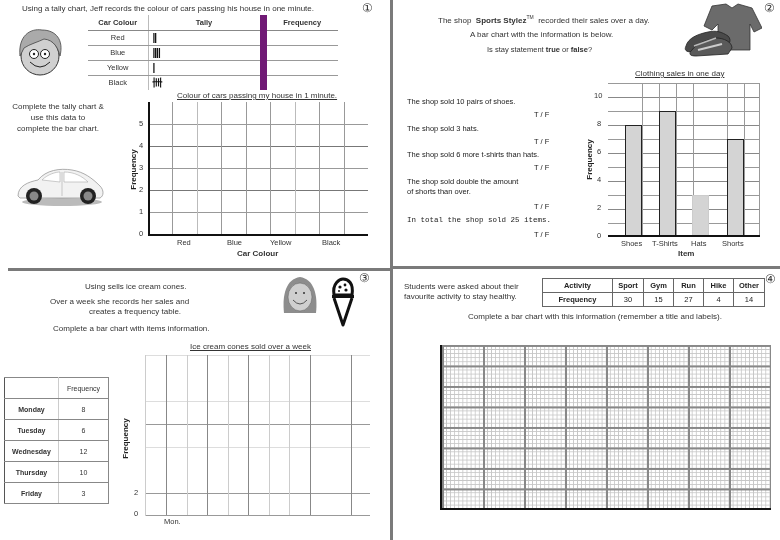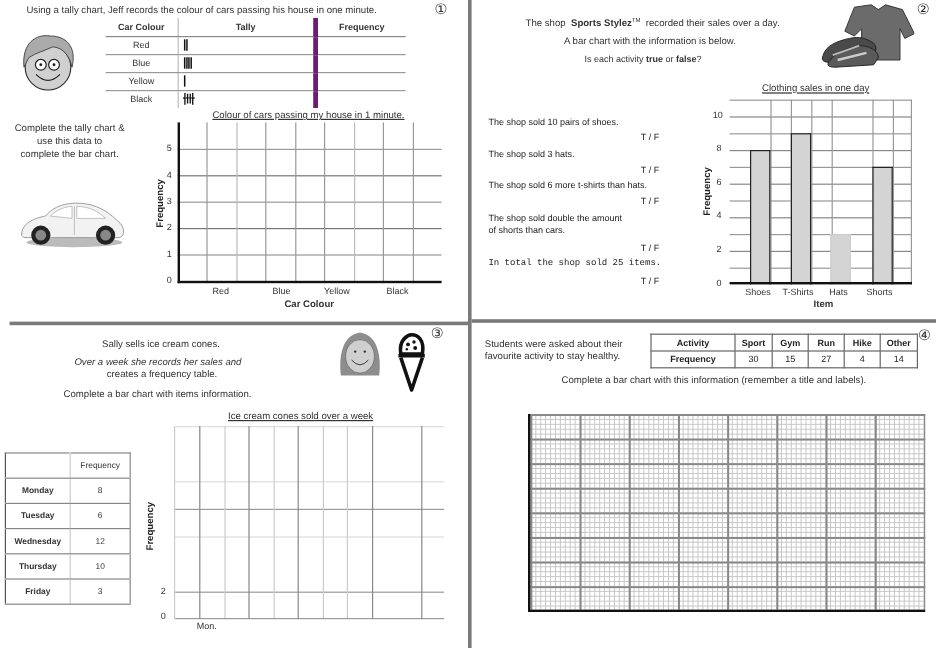--- a/index.html
+++ b/index.html
@@ -16,21 +16,21 @@
   .vdiv { position: absolute; left: 390px; top: 0; width: 3px; height: 540px; background: #7a7a7a; }
   .hdiv-left { position: absolute; left: 8px; top: 268px; width: 382px; height: 3px; background: #7a7a7a; }
   .hdiv-right { position: absolute; left: 393px; top: 266px; width: 387px; height: 3px; background: #7a7a7a; }
 
   
   table.tally { border-collapse: collapse; font-size: 7.5px; }
   table.tally th, table.tally td { height: 15px; padding: 0 4px; color: #333; }
   table.tally th { font-weight: bold; border-bottom: 1px solid #888; }
   table.tally td { border-bottom: 1px solid #999; }
   table.tally .c1 { width: 60px; text-align: center; border-right: 1px solid #bbb; }
-  table.tally .c2 { width: 115px; border-right: 4px solid #701a75; margin-top: 44px; }
+  table.tally .c2 { width: 115px; border-right: 7px solid #701a75; margin-top: 44px; }
   table.tally .c3 { width: 75px; text-align: center; }
   table.tally th.c2 { text-align: center; }
   .tallymarks { font-weight: bold; font-size: 10px; letter-spacing: -1px; color: #111; }
 
   
   .grid { position: absolute; }
   .hline { position: absolute; left: 0; right: 0; height: 1px; background: #999; }
   .vline { position: absolute; top: 0; bottom: 0; width: 1px; background: #999; }
   .axis-x { position: absolute; left: 0; right: 0; bottom: 0; height: 2px; background: #111; }
   .axis-y { position: absolute; left: 0; top: 0; bottom: 0; width: 2px; background: #111; }
@@ -166,21 +166,21 @@
 
 <section>
   <div class="abs num-marker" style="left:764px;top:1px;">②</div>
   <div class="abs txt" style="left:438px;top:14px;">
     <span>The shop</span>
     &nbsp;<span class="bold">Sports Stylez</span><sup style="font-size:5px">TM</sup>&nbsp;
     <span>recorded their sales over a day.</span>
   </div>
   <div class="abs txt" style="left:470px;top:30px;">A bar chart with the information is below.</div>
   <div class="abs txt" style="left:487px;top:45px;font-size:7.5px;">
-    <span>Is each activity</span>
+    <span>Is stay statement</span>
     <span class="bold">true</span>
     <span>or</span>
     <span class="bold">false</span><span>?</span>
   </div>
 
   <svg class="abs" style="left:682px;top:2px;" width="80" height="60" viewBox="0 0 80 60">
     <path d="M30,4 L44,2 L50,6 L56,2 L70,6 L80,26 L72,30 L68,22 L68,48 L36,48 L36,22 L30,28 L22,24 Z" fill="#6b6b6b" stroke="#333" stroke-width="0.8"></path>
     <path d="M4,44 C6,36 16,32 26,30 C34,28 40,30 46,34 C50,38 48,44 40,46 L10,50 C4,50 2,48 4,44 Z" fill="#4a4a4a" stroke="#222" stroke-width="0.8"></path>
     <path d="M10,48 C14,42 24,38 34,36 C42,36 50,40 50,46 L46,52 L14,54 C8,54 6,52 10,48 Z" fill="#5a5a5a" stroke="#222" stroke-width="0.8"></path>
     <path d="M16,48 L40,42" stroke="#ccc" stroke-width="2"></path>
@@ -188,21 +188,21 @@
   </svg>
 
   <div class="abs" style="left:407px;top:97px;width:160px;font-size:7.5px;color:#222;">
     <div class="abs" style="top:0;">The shop sold 10 pairs of shoes.</div>
     <div class="abs" style="top:13px;left:127px;">T / F</div>
     <div class="abs" style="top:27px;">The shop sold 3 hats.</div>
     <div class="abs" style="top:40px;left:127px;">T / F</div>
     <div class="abs" style="top:53px;white-space:nowrap;">The shop sold 6 more t-shirts than hats.</div>
     <div class="abs" style="top:66px;left:127px;">T / F</div>
     <div class="abs" style="top:80px;white-space:nowrap;">The shop sold double the amount</div>
-    <div class="abs" style="top:90px;white-space:nowrap;">of shorts than cars.</div>
+    <div class="abs" style="top:90px;white-space:nowrap;">of shorts than over.</div>
     <div class="abs" style="top:105px;left:127px;">T / F</div>
     <div class="abs" style="top:119px;white-space:nowrap;font-family:Liberation Mono, monospace;">In total the shop sold 25 items.</div>
     <div class="abs" style="top:133px;left:127px;">T / F</div>
   </div>
 
   <div class="abs txt uline" style="left:635px;top:69px;">Clothing sales in one day</div>
   <div class="grid" style="left:608px;top:83px;width:152px;height:154px;">
     <div class="hline" style="top:0;"></div>
     <div class="hline" style="top:14px;background:#888"></div>
     <div class="hline" style="top:28px;"></div>
@@ -236,22 +236,22 @@
   <div class="tick" style="left:594px;top:91px;">10</div>
   <div class="ylabel" style="left:564px;top:155px;width:50px;text-align:center;">Frequency</div>
   <div class="tick" style="left:621px;top:239px;">Shoes</div>
   <div class="tick" style="left:652px;top:239px;">T-Shirts</div>
   <div class="tick" style="left:691px;top:239px;">Hats</div>
   <div class="tick" style="left:722px;top:239px;">Shorts</div>
   <div class="abs txt bold" style="left:678px;top:249px;">Item</div>
 </section>
 
 <section>
-  <div class="abs txt" style="left:85px;top:282px;">Sally sells ice cream cones.</div>
-  <div class="abs txt" style="left:62px;top:297px;font-style:italic;">Over a week she records her sales and</div>
+  <div class="abs txt" style="left:85px;top:282px;">Using sells ice cream cones.</div>
+  <div class="abs txt" style="left:50px;top:297px;">Over a week she records her sales and</div>
   <div class="abs txt" style="left:89px;top:307px;">creates a frequency table.</div>
   <div class="abs txt" style="left:53px;top:324px;">Complete a bar chart with items information.</div>
   <div class="abs num-marker" style="left:359px;top:271px;">③</div>
 
   <svg class="abs" style="left:282px;top:275px;" width="36" height="42" viewBox="0 0 36 42">
     <path d="M2,38 C0,20 4,4 18,2 C32,4 36,20 34,38 Z" fill="#8d8d8d"></path>
     <ellipse cx="18" cy="22" rx="12" ry="14" fill="#cfcfcf" stroke="#666" stroke-width="0.6"></ellipse>
     <circle cx="14" cy="18" r="1" fill="#333"></circle>
     <circle cx="22" cy="18" r="1" fill="#333"></circle>
     <path d="M11,25 Q18,33 25,25" fill="none" stroke="#333" stroke-width="0.8"></path>

